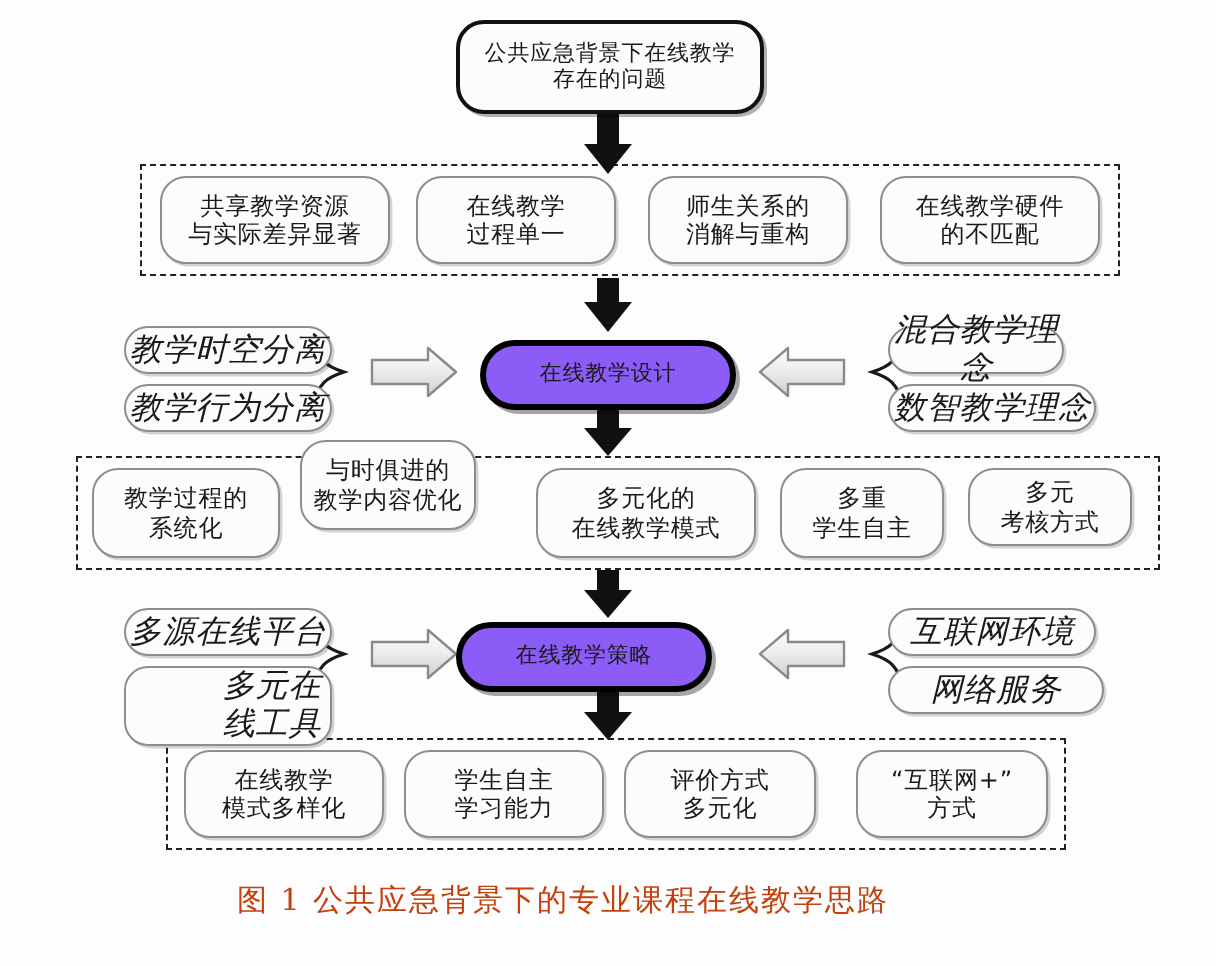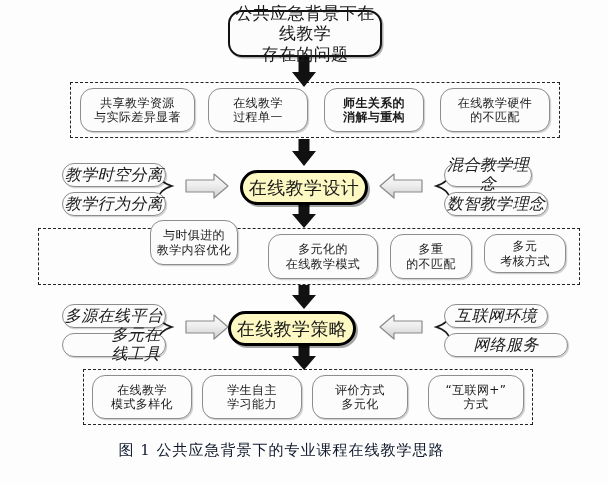--- a/index.html
+++ b/index.html
@@ -37,21 +37,21 @@
     line-height: 1.18;
     letter-spacing: 0.4px;
     white-space: pre-line;
     z-index: 5;
   }
 
   
   .node-top {
     border: 2px solid #111;
     border-radius: 14px;
-    font-size: 17px;
+    font-size: 11px;
     box-shadow: 1.5px 1.5px 0 rgba(0,0,0,0.30);
   }
 
   
   .node-leaf {
     border: 1.3px solid #8d8d8d;
     border-radius: 13px;
     font-size: 12px;
     box-shadow: 1.2px 1.2px 0 rgba(0,0,0,0.17);
   }
@@ -62,22 +62,22 @@
     border-radius: 12px;
     font-size: 16px;
     box-shadow: 1.2px 1.2px 0 rgba(0,0,0,0.17);
     font-style: italic;
   }
 
   
   .node-core {
     border: 3px solid #000;
     border-radius: 999px;
-    font-size: 18px;
-    background: #fef9c3;
+    font-size: 11px;
+    background: #8b5cf6;
     box-shadow: 2px 2px 0 rgba(0,0,0,0.35);
   }
 
   
   .group-box {
     position: absolute;
     box-sizing: border-box;
     border: 1.6px dashed #222;
     background: transparent;
     z-index: 1;
@@ -93,21 +93,21 @@
     pointer-events: none;
   }
 
   
   .caption {
     position: absolute;
     left: 0;
     width: 563px;
     text-align: center;
     font-size: 15px;
-    color: #0f172a;
+    color: #c2410c;
     font-family: "DejaVu Serif", "Liberation Serif", serif;
     letter-spacing: 1px;
   }
 </style>
 </head>
 <body>
 
 <div id="figure">
 
   <svg id="vector" viewBox="0 0 608 483" xmlns="http://www.w3.org/2000/svg">
@@ -180,51 +180,53 @@
 
   <div class="node node-top" style="left:228px; top:10px; width:154px; height:47px;">公共应急背景下在线教学
 存在的问题</div>
 
   <div class="group-box" style="left:70px; top:82px; width:490px; height:56px;"></div>
 
   <div class="node node-leaf" style="left:80px; top:88px; width:115px; height:44px;">共享教学资源
 与实际差异显著</div>
   <div class="node node-leaf" style="left:208px; top:88px; width:100px; height:44px;">在线教学
 过程单一</div>
-  <div class="node node-leaf" style="left:324px; top:88px; width:100px; height:44px;font-weight:bold;">师生关系的
+  <div class="node node-leaf" style="left:324px; top:88px; width:100px; height:44px;">师生关系的
 消解与重构</div>
   <div class="node node-leaf" style="left:440px; top:88px; width:110px; height:44px;">在线教学硬件
 的不匹配</div>
 
   <div class="node node-side" style="left:62px; top:163px; width:104px; height:24px;">教学时空分离</div>
   <div class="node node-side" style="left:62px; top:192px; width:104px; height:24px;">教学行为分离</div>
 
   <div class="node node-core" style="left:240px; top:170px; width:128px; height:35px;">在线教学设计</div>
 
   <div class="node node-side" style="left:444px; top:163px; width:88px; height:24px;">混合教学理念</div>
   <div class="node node-side" style="left:444px; top:192px; width:104px; height:24px;">数智教学理念</div>
 
   <div class="group-box" style="left:38px; top:228px; width:542px; height:57px;"></div>
 
+  <div class="node node-leaf" style="left:46px; top:234px; width:94px; height:45px;">教学过程的
+系统化</div>
   <div class="node node-leaf" style="left:150px; top:220px; width:88px; height:45px;">与时俱进的
 教学内容优化</div>
   <div class="node node-leaf" style="left:268px; top:234px; width:110px; height:45px;">多元化的
 在线教学模式</div>
   <div class="node node-leaf" style="left:390px; top:234px; width:82px; height:45px;">多重
-的不匹配</div>
+学生自主</div>
   <div class="node node-leaf" style="left:484px; top:234px; width:82px; height:39px;">多元
 考核方式</div>
 
   <div class="node node-side" style="left:62px; top:304px; width:104px; height:24px;">多源在线平台</div>
-  <div class="node node-side" style="left:62px; top:333px; width:104px; height:24px;padding-left:44px;">多元在线工具</div>
+  <div class="node node-side" style="left:62px; top:333px; width:104px; height:40px;padding-left:44px;">多元在线工具</div>
 
   <div class="node node-core" style="left:228px; top:311px; width:128px; height:35px;">在线教学策略</div>
 
   <div class="node node-side" style="left:444px; top:304px; width:104px; height:24px;">互联网环境</div>
-  <div class="node node-side" style="left:444px; top:333px; width:124px; height:24px;">网络服务</div>
+  <div class="node node-side" style="left:444px; top:333px; width:108px; height:24px;">网络服务</div>
 
   <div class="group-box" style="left:83px; top:369px; width:450px; height:56px;"></div>
 
   <div class="node node-leaf" style="left:92px; top:375px; width:100px; height:44px;">在线教学
 模式多样化</div>
   <div class="node node-leaf" style="left:202px; top:375px; width:100px; height:44px;">学生自主
 学习能力</div>
   <div class="node node-leaf" style="left:312px; top:375px; width:96px; height:44px;">评价方式
 多元化</div>
   <div class="node node-leaf" style="left:418px; top:375px; width:96px; height:44px;margin-left:10px;">“互联网+”

